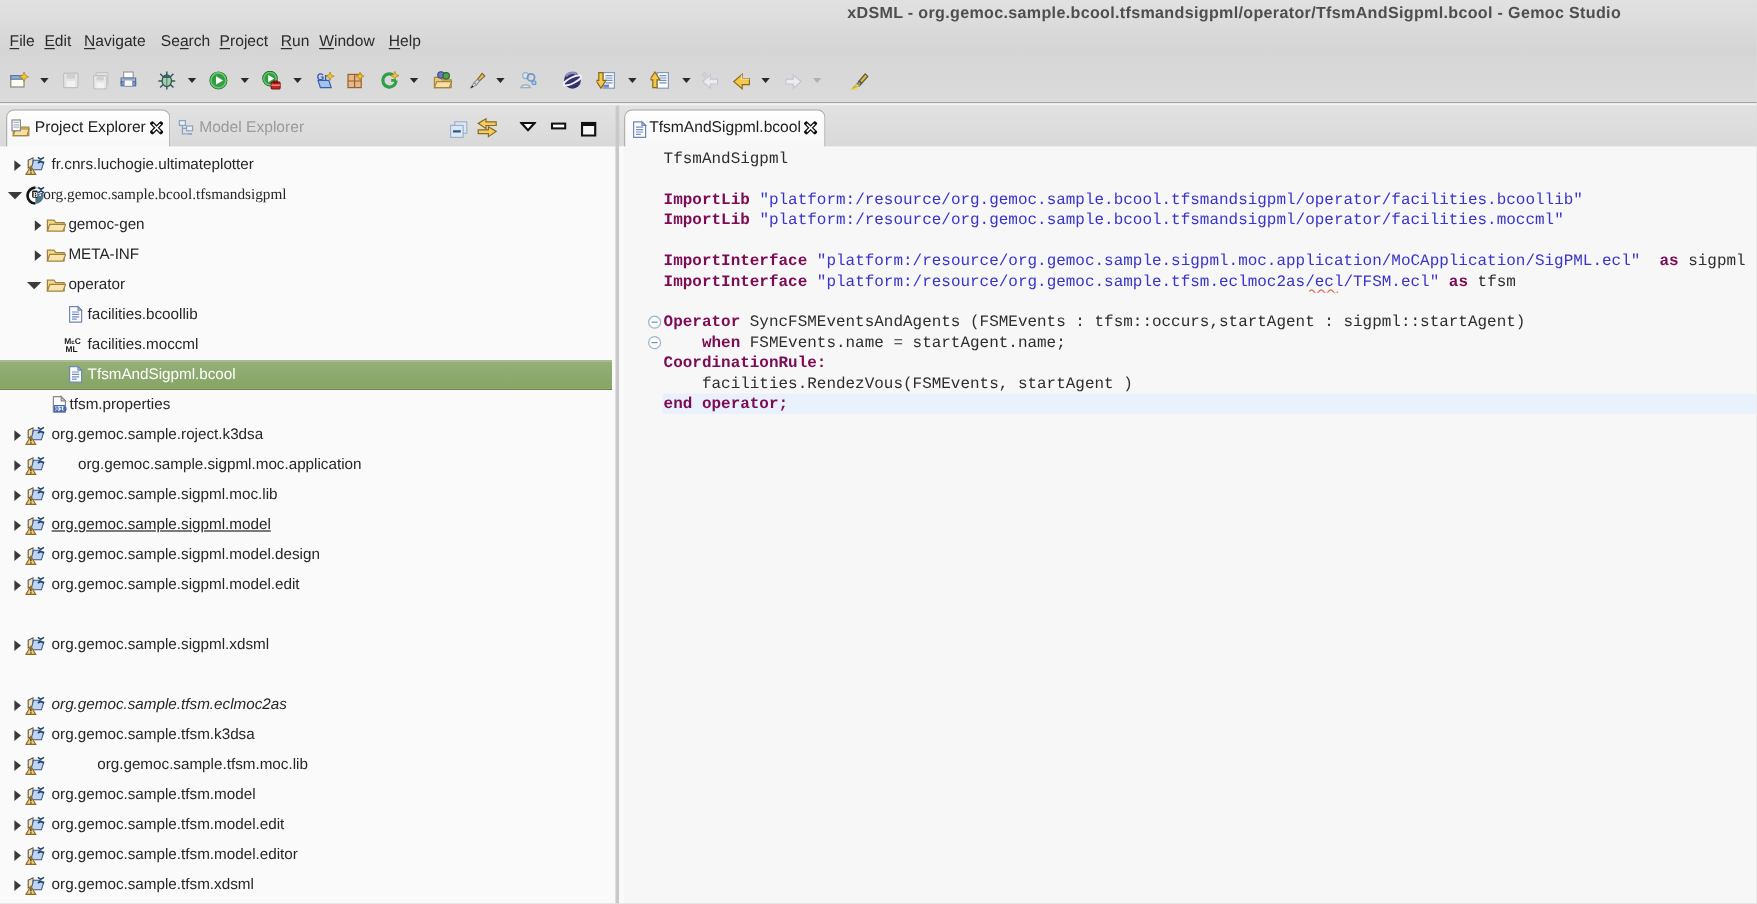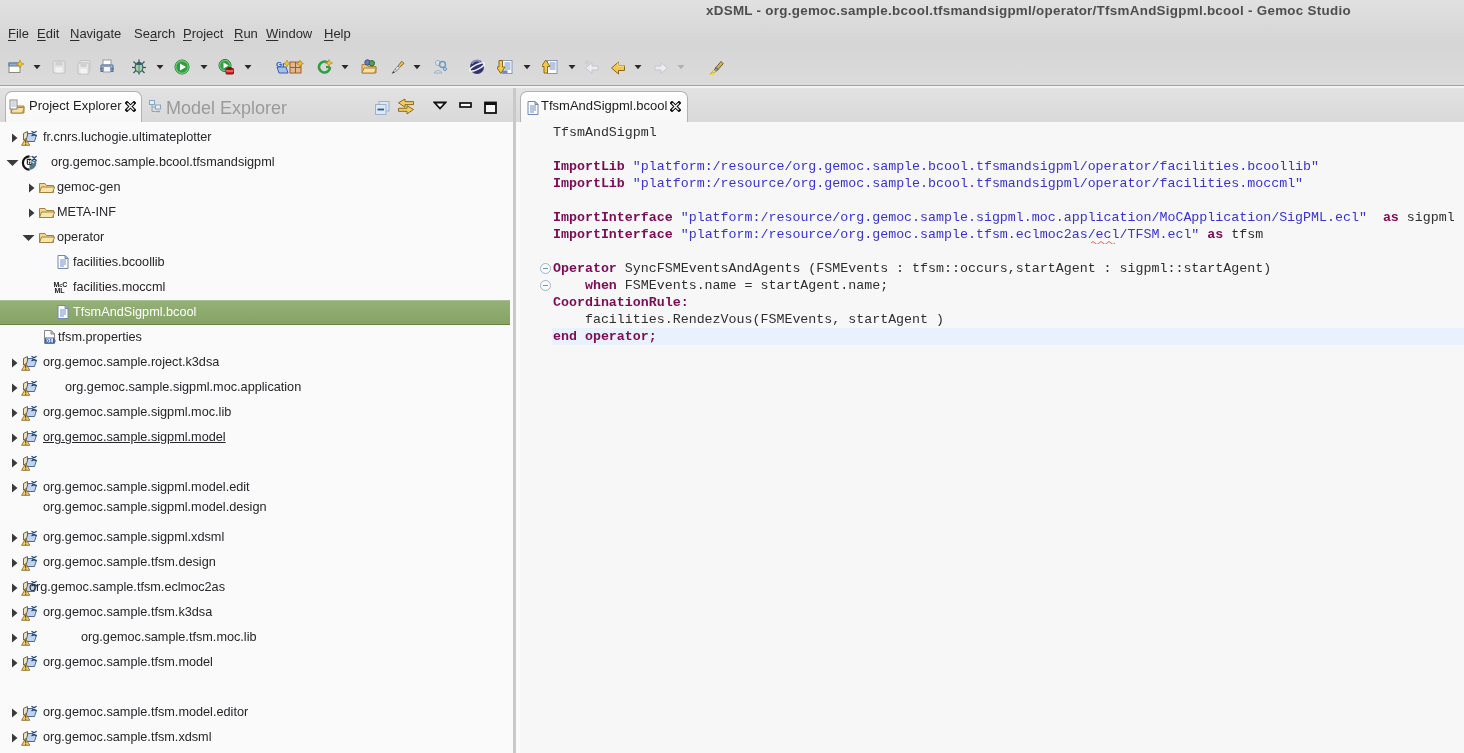--- a/index.html
+++ b/index.html
@@ -119,21 +119,21 @@
         <rect x="8" y="9.5" width="7.5" height="5.5" rx="0.8" fill="#cc2222" stroke="#7a1010"></rect>
         <rect x="10.2" y="8.6" width="3" height="1.6" fill="none" stroke="#7a1010"></rect>
         <line x1="8" y1="12" x2="15.5" y2="12" stroke="#ff9a9a"></line>
       </svg>
     </div>
 <div class="abs tarr" style="left:244px;top:64px;">
       <svg width="8" height="6" viewBox="0 0 8 6">
         <path d="M0.5 1 L7.5 1 L4 5.2 Z" fill="#2a2a2a"></path>
       </svg>
     </div>
-<div class="abs ticon" style="left:263px;top:59px;margin-left:12px;">
+<div class="abs ticon" style="left:263px;top:59px;">
       <svg width="16" height="16" viewBox="0 0 16 16">
         <text x="1" y="8" font-family="Liberation Sans" font-size="8" font-weight="bold" fill="#2a58b8">Gr</text>
         <path d="M2 8 L11 8 L13 14 L4 14 Z" fill="#a8c0e8" stroke="#3060b0"></path>
         <path d="M12 1 L13 3.5 L15.5 4.5 L13 5.5 L12 8 L11 5.5 L8.5 4.5 L11 3.5 Z" fill="#f4c430" stroke="#a8861a" stroke-width="0.6"></path>
       </svg>
     </div>
 <div class="abs ticon" style="left:288px;top:59px;">
       <svg width="16" height="16" viewBox="0 0 16 16">
         <rect x="2" y="3" width="11" height="11" fill="#e2b98e" stroke="#9c5f28"></rect>
         <line x1="7.5" y1="3" x2="7.5" y2="14" stroke="#9c5f28"></line>
@@ -283,21 +283,21 @@
       </svg>
     </div>
 <div class="abs " style="left:147px;top:99px;">
       <svg width="16" height="16" viewBox="0 0 16 16">
         <rect x="2.5" y="1.5" width="5" height="4" fill="#e8eef6" stroke="#8aa4c0"></rect>
         <rect x="8.5" y="6" width="5" height="4" fill="#e8eef6" stroke="#8aa4c0"></rect>
         <path d="M5 5.5 V12.5 H8.5 M5 8 H8.5" fill="none" stroke="#8aa4c0"></path>
         <line x1="9" y1="12.5" x2="13" y2="12.5" stroke="#8aa4c0" stroke-width="1.4"></line>
       </svg>
     </div>
-<div class="abs " style="left:166px;top:98px;font-size:18px;color:#9a9a9a;white-space:nowrap">Model Explorer</div>
+<div class="abs " style="left:166px;top:98px;font-size:13px;color:#9a9a9a;white-space:nowrap">Model Explorer</div>
 <div class="abs " style="left:373px;top:100px;">
       <svg width="18" height="16" viewBox="0 0 18 16">
         <rect x="6" y="1.5" width="10" height="9.5" fill="#dce8f4" stroke="#9ab2cc"></rect>
         <rect x="2.5" y="4.5" width="10.5" height="10" fill="#dce8f4" stroke="#9ab2cc"></rect>
         <line x1="4.5" y1="9.5" x2="11" y2="9.5" stroke="#2a5a8a" stroke-width="1.8"></line>
       </svg>
     </div>
 <div class="abs " style="left:397px;top:98px;">
       <svg width="18" height="17" viewBox="0 0 18 17">
         <path d="M8 1 v2.6 h8.5 v3 H8 v2.6 L1.5 4.8 Z" fill="#f5cd5e" stroke="#8a6a20"></path>
@@ -372,21 +372,21 @@
         <svg width="18" height="17" viewBox="0 0 18 17">
           <circle cx="8.5" cy="9" r="6.6" fill="#ffffff" stroke="#999" stroke-width="0.8"></circle>
           <path d="M8.5 2.4 a6.6 6.6 0 0 0 0 13.2" fill="none" stroke="#151515" stroke-width="2.2"></path>
           <path d="M8.5 15.6 a6.6 6.6 0 0 0 6.2 -8.8 L8.5 9 Z" fill="#4e7890"></path>
           <rect x="5.8" y="4.8" width="4.6" height="6" rx="0.8" fill="#1a1a1a"></rect>
           <text x="6.6" y="9.8" font-family="Liberation Serif" font-size="6" font-weight="bold" fill="#fff">B</text>
           <path d="M10.8 2.2 L13.2 3.7 L15.7 2.2 M10.8 6.6 L13.2 5.1 L15.7 6.6" fill="none" stroke="#1e4468" stroke-width="1.3"></path>
           <path d="M10.5 8.2 l3.5 -1 l-0.5 2.5" fill="#fff" stroke="#2e5a80" stroke-width="0.8"></path>
         </svg>
       </span>
-      <span class="tx" style="left:51px;">org.gemoc.sample.bcool.tfsmandsigpml</span>
+      <span class="tx" style="left:36px;font-family:Liberation Serif, serif;">org.gemoc.sample.bcool.tfsmandsigpml</span>
     </div>
 <div class="trow" style="top:175px">
       <span class="ex" style="left:27px">
         <svg width="9" height="10" viewBox="0 0 9 10">
           <path d="M2 0.5 L7.5 5 L2 9.5 Z" fill="#3a3a3a"></path>
         </svg>
       </span>
       <span class="ic" style="left:38px">
         <svg width="17" height="16" viewBox="0 0 17 16">
           <path d="M1.5 4.5 h5.5 l1.5 2 h7 v7 h-14 Z" fill="#f2d88c" stroke="#a2823a"></path>
@@ -554,21 +554,21 @@
       <span class="ic" style="left:21px">
         <svg width="18" height="17" viewBox="0 0 18 17">
           <path d="M2.5 4.5 L6.5 2.5 V9.5 L2.5 11 Z" fill="#f0e2ba" stroke="#5a554a" stroke-width="0.9"></path>
           <path d="M5 11.5 L7 4.5 H12 L11.5 6 H15.5 L13.5 12.5 H5 Z" fill="#c0d4f2" stroke="#3a5a8c" stroke-width="0.9"></path>
           <path d="M10.5 2.2 L13 3.8 L15.6 2.2 M10.5 7 L13 5.4 L15.6 7" fill="none" stroke="#1e4468" stroke-width="1.3"></path>
           <path d="M4.7 9.5 L8.8 16.3 H0.6 Z" fill="#f4cf74" stroke="#8a6a2a" stroke-width="0.9"></path>
           <rect x="4.2" y="11.2" width="1.1" height="2.6" fill="#3a3020"></rect>
           <rect x="4.2" y="14.6" width="1.1" height="1.1" fill="#3a3020"></rect>
         </svg>
       </span>
-      <span class="tx" style="left:43px;margin-top:45px;">org.gemoc.sample.sigpml.model.design</span>
+      <span class="tx" style="left:43px;">org.gemoc.sample.sigpml.model.design</span>
     </div>
 <div class="trow" style="top:475px">
       <span class="ex" style="left:10px">
         <svg width="9" height="10" viewBox="0 0 9 10">
           <path d="M2 0.5 L7.5 5 L2 9.5 Z" fill="#3a3a3a"></path>
         </svg>
       </span>
       <span class="ic" style="left:21px">
         <svg width="18" height="17" viewBox="0 0 18 17">
           <path d="M2.5 4.5 L6.5 2.5 V9.5 L2.5 11 Z" fill="#f0e2ba" stroke="#5a554a" stroke-width="0.9"></path>
@@ -592,55 +592,37 @@
           <path d="M2.5 4.5 L6.5 2.5 V9.5 L2.5 11 Z" fill="#f0e2ba" stroke="#5a554a" stroke-width="0.9"></path>
           <path d="M5 11.5 L7 4.5 H12 L11.5 6 H15.5 L13.5 12.5 H5 Z" fill="#c0d4f2" stroke="#3a5a8c" stroke-width="0.9"></path>
           <path d="M10.5 2.2 L13 3.8 L15.6 2.2 M10.5 7 L13 5.4 L15.6 7" fill="none" stroke="#1e4468" stroke-width="1.3"></path>
           <path d="M4.7 9.5 L8.8 16.3 H0.6 Z" fill="#f4cf74" stroke="#8a6a2a" stroke-width="0.9"></path>
           <rect x="4.2" y="11.2" width="1.1" height="2.6" fill="#3a3020"></rect>
           <rect x="4.2" y="14.6" width="1.1" height="1.1" fill="#3a3020"></rect>
         </svg>
       </span>
       <span class="tx" style="left:43px;">org.gemoc.sample.sigpml.xdsml</span>
     </div>
-<div class="trow" style="top:550px">
-      <span class="ex" style="left:10px">
-        <svg width="9" height="10" viewBox="0 0 9 10">
-          <path d="M2 0.5 L7.5 5 L2 9.5 Z" fill="#3a3a3a"></path>
-        </svg>
-      </span>
-      <span class="ic" style="left:21px">
-        <svg width="18" height="17" viewBox="0 0 18 17">
-          <path d="M2.5 4.5 L6.5 2.5 V9.5 L2.5 11 Z" fill="#f0e2ba" stroke="#5a554a" stroke-width="0.9"></path>
-          <path d="M5 11.5 L7 4.5 H12 L11.5 6 H15.5 L13.5 12.5 H5 Z" fill="#c0d4f2" stroke="#3a5a8c" stroke-width="0.9"></path>
-          <path d="M10.5 2.2 L13 3.8 L15.6 2.2 M10.5 7 L13 5.4 L15.6 7" fill="none" stroke="#1e4468" stroke-width="1.3"></path>
-          <path d="M4.7 9.5 L8.8 16.3 H0.6 Z" fill="#f4cf74" stroke="#8a6a2a" stroke-width="0.9"></path>
-          <rect x="4.2" y="11.2" width="1.1" height="2.6" fill="#3a3020"></rect>
-          <rect x="4.2" y="14.6" width="1.1" height="1.1" fill="#3a3020"></rect>
-        </svg>
-      </span>
-      <span class="tx" style="left:43px;">org.gemoc.sample.tfsm.design</span>
-    </div>
 <div class="trow" style="top:575px">
       <span class="ex" style="left:10px">
         <svg width="9" height="10" viewBox="0 0 9 10">
           <path d="M2 0.5 L7.5 5 L2 9.5 Z" fill="#3a3a3a"></path>
         </svg>
       </span>
       <span class="ic" style="left:21px">
         <svg width="18" height="17" viewBox="0 0 18 17">
           <path d="M2.5 4.5 L6.5 2.5 V9.5 L2.5 11 Z" fill="#f0e2ba" stroke="#5a554a" stroke-width="0.9"></path>
           <path d="M5 11.5 L7 4.5 H12 L11.5 6 H15.5 L13.5 12.5 H5 Z" fill="#c0d4f2" stroke="#3a5a8c" stroke-width="0.9"></path>
           <path d="M10.5 2.2 L13 3.8 L15.6 2.2 M10.5 7 L13 5.4 L15.6 7" fill="none" stroke="#1e4468" stroke-width="1.3"></path>
           <path d="M4.7 9.5 L8.8 16.3 H0.6 Z" fill="#f4cf74" stroke="#8a6a2a" stroke-width="0.9"></path>
           <rect x="4.2" y="11.2" width="1.1" height="2.6" fill="#3a3020"></rect>
           <rect x="4.2" y="14.6" width="1.1" height="1.1" fill="#3a3020"></rect>
         </svg>
       </span>
-      <span class="tx" style="left:29px;">org.gemoc.sample.tfsm.eclmoc2as</span>
+      <span class="tx" style="left:43px;font-style:italic;">org.gemoc.sample.tfsm.eclmoc2as</span>
     </div>
 <div class="trow" style="top:600px">
       <span class="ex" style="left:10px">
         <svg width="9" height="10" viewBox="0 0 9 10">
           <path d="M2 0.5 L7.5 5 L2 9.5 Z" fill="#3a3a3a"></path>
         </svg>
       </span>
       <span class="ic" style="left:21px">
         <svg width="18" height="17" viewBox="0 0 18 17">
           <path d="M2.5 4.5 L6.5 2.5 V9.5 L2.5 11 Z" fill="#f0e2ba" stroke="#5a554a" stroke-width="0.9"></path>
@@ -681,20 +663,38 @@
         <svg width="18" height="17" viewBox="0 0 18 17">
           <path d="M2.5 4.5 L6.5 2.5 V9.5 L2.5 11 Z" fill="#f0e2ba" stroke="#5a554a" stroke-width="0.9"></path>
           <path d="M5 11.5 L7 4.5 H12 L11.5 6 H15.5 L13.5 12.5 H5 Z" fill="#c0d4f2" stroke="#3a5a8c" stroke-width="0.9"></path>
           <path d="M10.5 2.2 L13 3.8 L15.6 2.2 M10.5 7 L13 5.4 L15.6 7" fill="none" stroke="#1e4468" stroke-width="1.3"></path>
           <path d="M4.7 9.5 L8.8 16.3 H0.6 Z" fill="#f4cf74" stroke="#8a6a2a" stroke-width="0.9"></path>
           <rect x="4.2" y="11.2" width="1.1" height="2.6" fill="#3a3020"></rect>
           <rect x="4.2" y="14.6" width="1.1" height="1.1" fill="#3a3020"></rect>
         </svg>
       </span>
       <span class="tx" style="left:43px;">org.gemoc.sample.tfsm.model</span>
+    </div>
+<div class="trow" style="top:675px">
+      <span class="ex" style="left:10px">
+        <svg width="9" height="10" viewBox="0 0 9 10">
+          <path d="M2 0.5 L7.5 5 L2 9.5 Z" fill="#3a3a3a"></path>
+        </svg>
+      </span>
+      <span class="ic" style="left:21px">
+        <svg width="18" height="17" viewBox="0 0 18 17">
+          <path d="M2.5 4.5 L6.5 2.5 V9.5 L2.5 11 Z" fill="#f0e2ba" stroke="#5a554a" stroke-width="0.9"></path>
+          <path d="M5 11.5 L7 4.5 H12 L11.5 6 H15.5 L13.5 12.5 H5 Z" fill="#c0d4f2" stroke="#3a5a8c" stroke-width="0.9"></path>
+          <path d="M10.5 2.2 L13 3.8 L15.6 2.2 M10.5 7 L13 5.4 L15.6 7" fill="none" stroke="#1e4468" stroke-width="1.3"></path>
+          <path d="M4.7 9.5 L8.8 16.3 H0.6 Z" fill="#f4cf74" stroke="#8a6a2a" stroke-width="0.9"></path>
+          <rect x="4.2" y="11.2" width="1.1" height="2.6" fill="#3a3020"></rect>
+          <rect x="4.2" y="14.6" width="1.1" height="1.1" fill="#3a3020"></rect>
+        </svg>
+      </span>
+      <span class="tx" style="left:43px;">org.gemoc.sample.tfsm.model.edit</span>
     </div>
 <div class="trow" style="top:700px">
       <span class="ex" style="left:10px">
         <svg width="9" height="10" viewBox="0 0 9 10">
           <path d="M2 0.5 L7.5 5 L2 9.5 Z" fill="#3a3a3a"></path>
         </svg>
       </span>
       <span class="ic" style="left:21px">
         <svg width="18" height="17" viewBox="0 0 18 17">
           <path d="M2.5 4.5 L6.5 2.5 V9.5 L2.5 11 Z" fill="#f0e2ba" stroke="#5a554a" stroke-width="0.9"></path>

